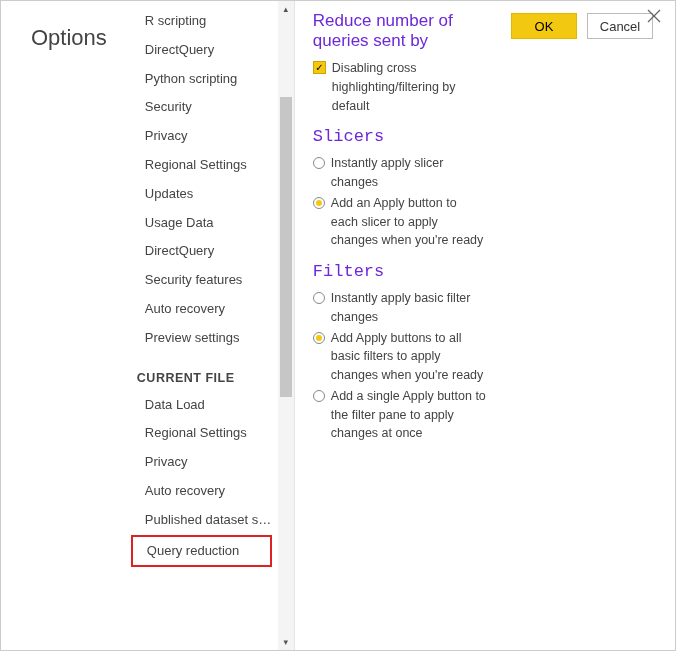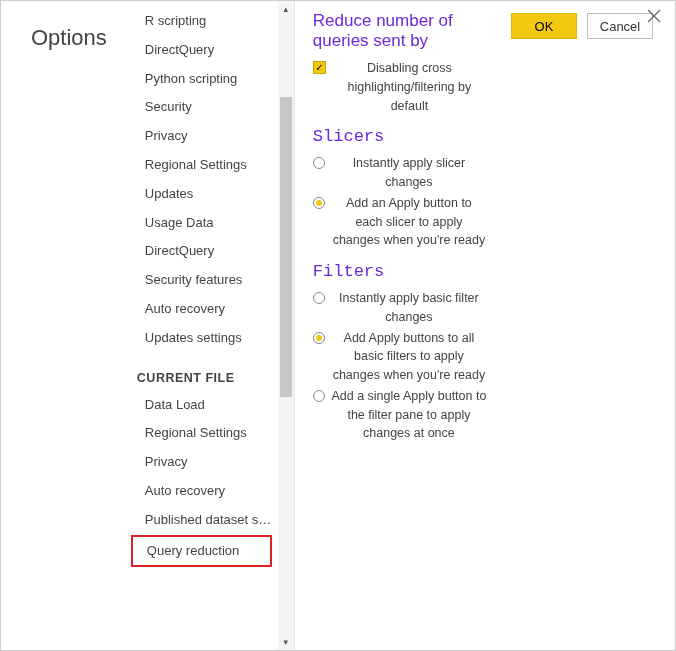--- a/index.html
+++ b/index.html
@@ -109,21 +109,20 @@
   }
   .section-title.mt { margin-top: 12px; font-family: Liberation Mono, monospace; }
   .opt-row {
     display: flex;
     align-items: flex-start;
     gap: 6px;
     margin: 2px 0;
     font-size: 12.5px;
     color: #444;
     line-height: 1.5;
-    text-align: center;
   }
   .chk {
     width: 13px; height: 13px;
     border: 1px solid #999;
     display: inline-flex;
     align-items: center; justify-content: center;
     margin-top: 2px;
     flex-shrink: 0;
   }
   .chk.checked {
@@ -195,21 +194,21 @@
         <div class="sidebar-item">DirectQuery</div>
         <div class="sidebar-item">Python scripting</div>
         <div class="sidebar-item">Security</div>
         <div class="sidebar-item">Privacy</div>
         <div class="sidebar-item">Regional Settings</div>
         <div class="sidebar-item">Updates</div>
         <div class="sidebar-item">Usage Data</div>
         <div class="sidebar-item">DirectQuery</div>
         <div class="sidebar-item">Security features</div>
         <div class="sidebar-item">Auto recovery</div>
-        <div class="sidebar-item">Updates settings</div>
+        <div class="sidebar-item">Preview settings</div>
 
         <div class="sidebar-header">CURRENT FILE</div>
 
         <div class="sidebar-item">Data Load</div>
         <div class="sidebar-item">Regional Settings</div>
         <div class="sidebar-item">Privacy</div>
         <div class="sidebar-item">Auto recovery</div>
         <div class="sidebar-item">Published dataset set...</div>
         <div class="sidebar-item selected">Query reduction</div>
 

